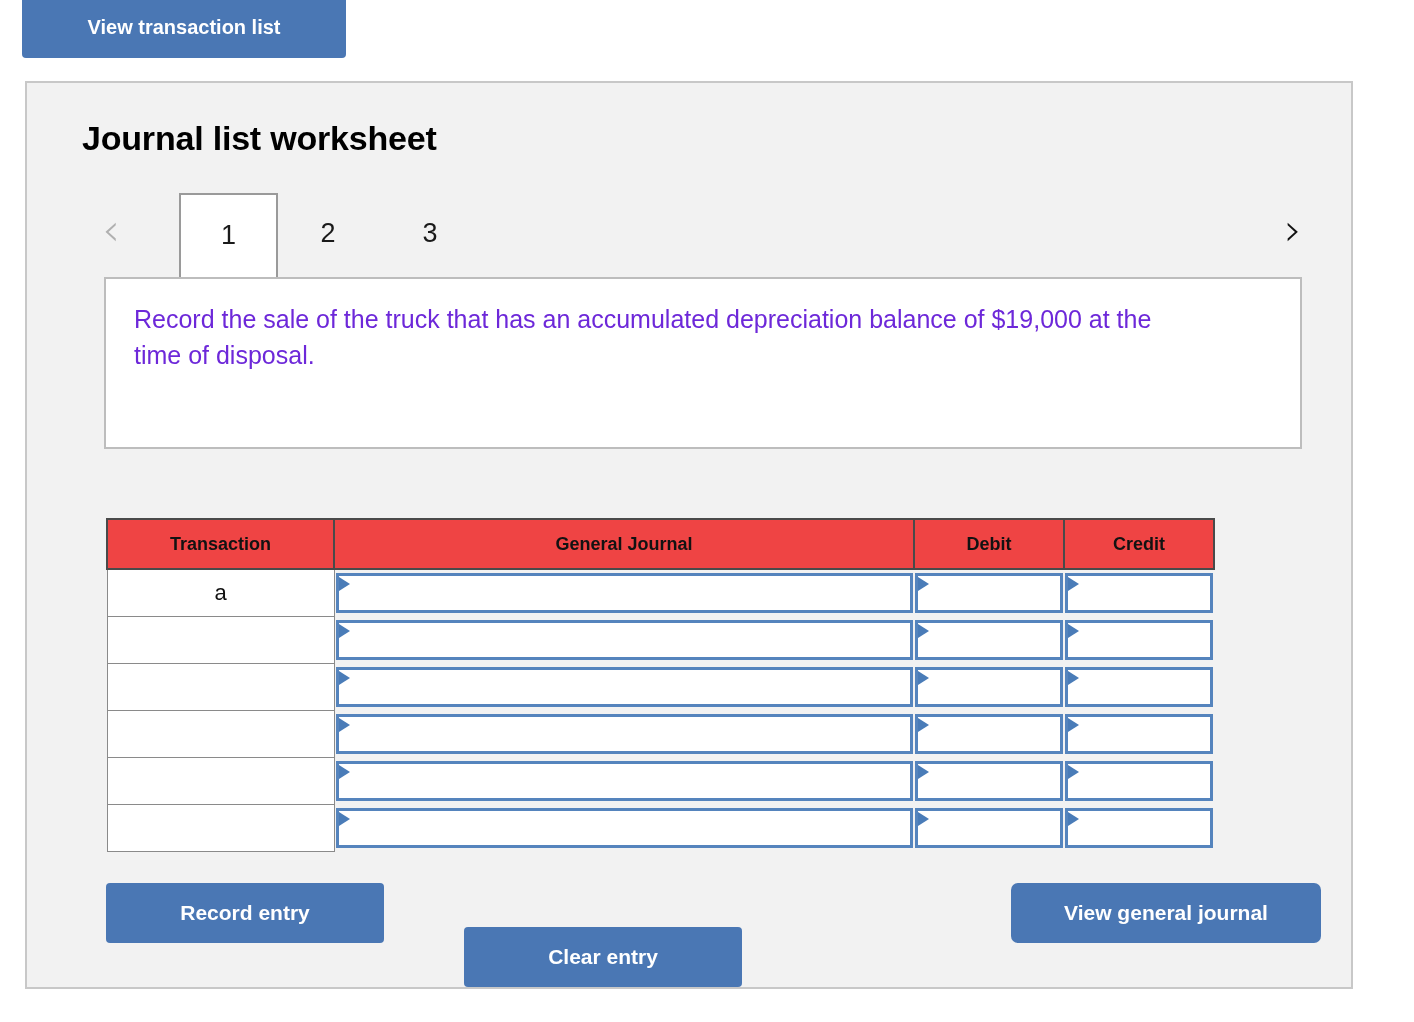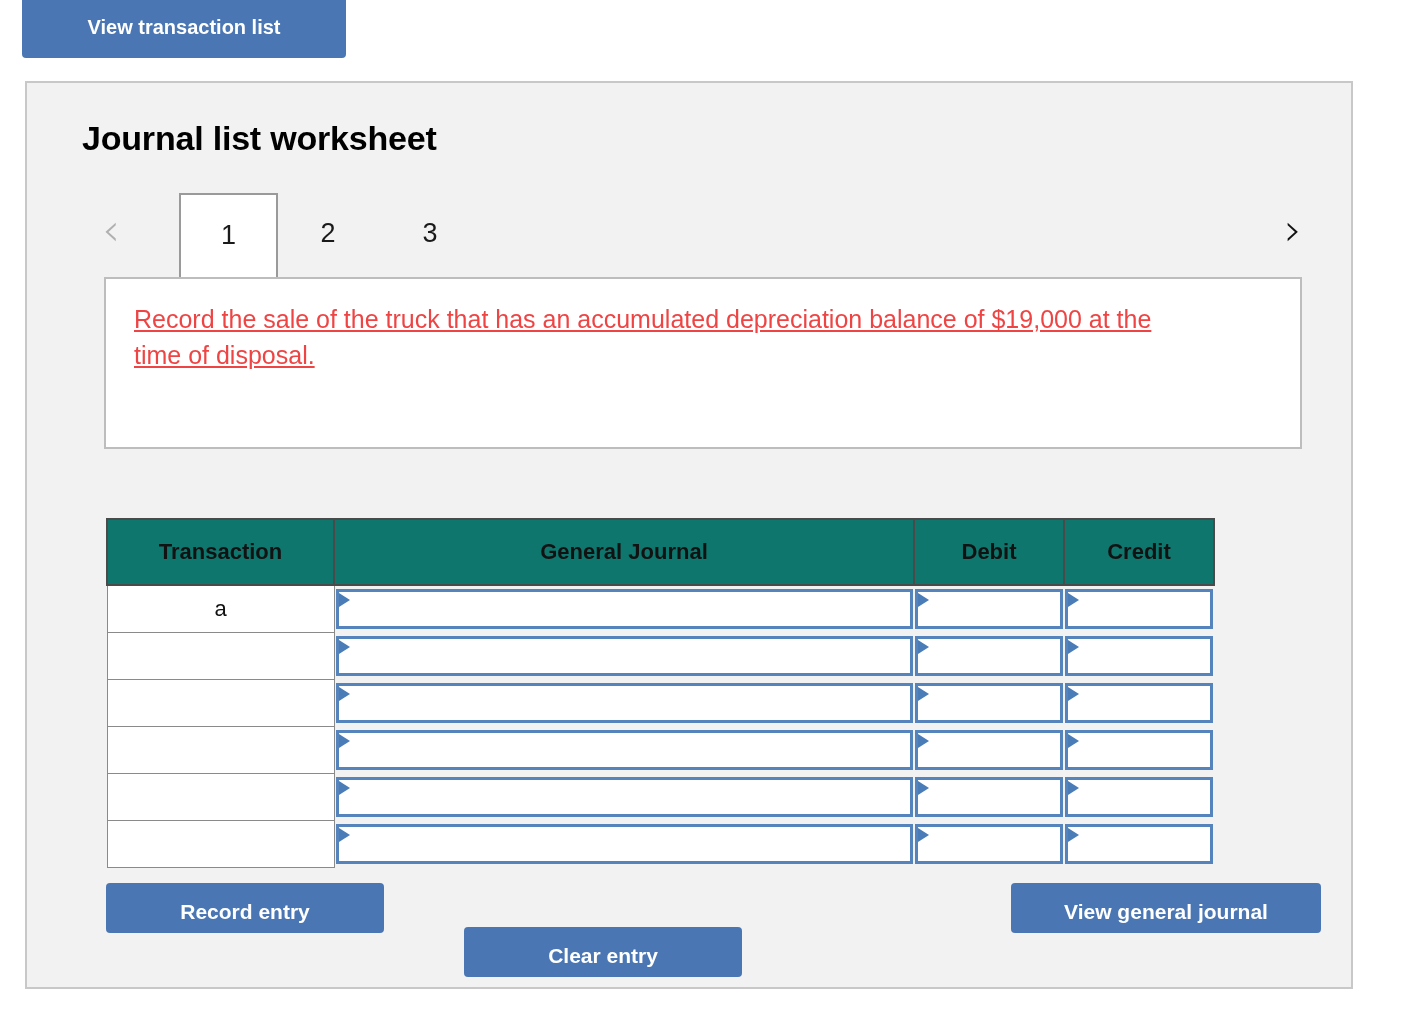--- a/index.html
+++ b/index.html
@@ -126,22 +126,21 @@
     box-sizing: border-box;
     z-index: 2;
   }
   .desc-text {
     position: absolute;
     left: 28px;
     top: 22px;
     width: 1060px;
     font-size: 25px;
     line-height: 1.45;
-    color: #ef4444;
-    text-decoration: underline;
+    color: #6d28d9;
   }
 
   
   .note {
     position: absolute;
     left: 23px;
     top: 380px;
     font-size: 22px;
     color: #a3322b;
   }
@@ -149,28 +148,28 @@
   
   .jtable {
     position: absolute;
     left: 24px;
     top: 435px;
     width: 1109px;
     border-collapse: collapse;
     table-layout: fixed;
   }
   .jtable th {
-    background: #0f766e;
+    background: #ef4444;
     border: 2px solid #4a4a4a;
     height: 48px;
-    font-size: 22px;
+    font-size: 18px;
     font-weight: bold;
     color: #121212;
     text-align: center;
-    padding: 8px;
+    padding: 0;
   }
   .col-tx    { width: 227px; }
   .col-gj    { width: 580px; }
   .col-debit { width: 150px; }
   .col-credit{ width: 150px; }
 
   .jtable td {
     padding: 0;
     height: 46px;
     vertical-align: middle;
@@ -206,37 +205,37 @@
     width: 0;
     height: 0;
     border-top: 7px solid transparent;
     border-bottom: 7px solid transparent;
     border-left: 11px solid #4a7cb8;
   }
 
   
   .btn {
     position: absolute;
-    height: 50px;
+    height: 60px;
     background: #4a77b4;
     border: none;
     border-radius: 4px;
     color: #ffffff;
     font-family: "Liberation Sans", sans-serif;
     font-size: 21px;
     font-weight: bold;
     line-height: 58px;
     text-align: center;
     padding: 0;
     cursor: pointer;
     box-sizing: border-box;
   }
   .btn-record  { left: 24px;  top: 800px; width: 278px; }
   .btn-clear   { left: 382px; top: 800px; width: 278px; margin-top: 44px; }
-  .btn-viewgj  { left: 929px; top: 800px; width: 310px; }
+  .btn-viewgj  { left: 929px; top: 800px; width: 310px; border-radius: 7px; }
 </style>
 </head>
 <body>
 
 <button class="view-tx-btn">View transaction list</button>
 
 <div class="panel">
   <div class="panel-inner">
 
     <div class="worksheet-title">Journal list worksheet</div>

